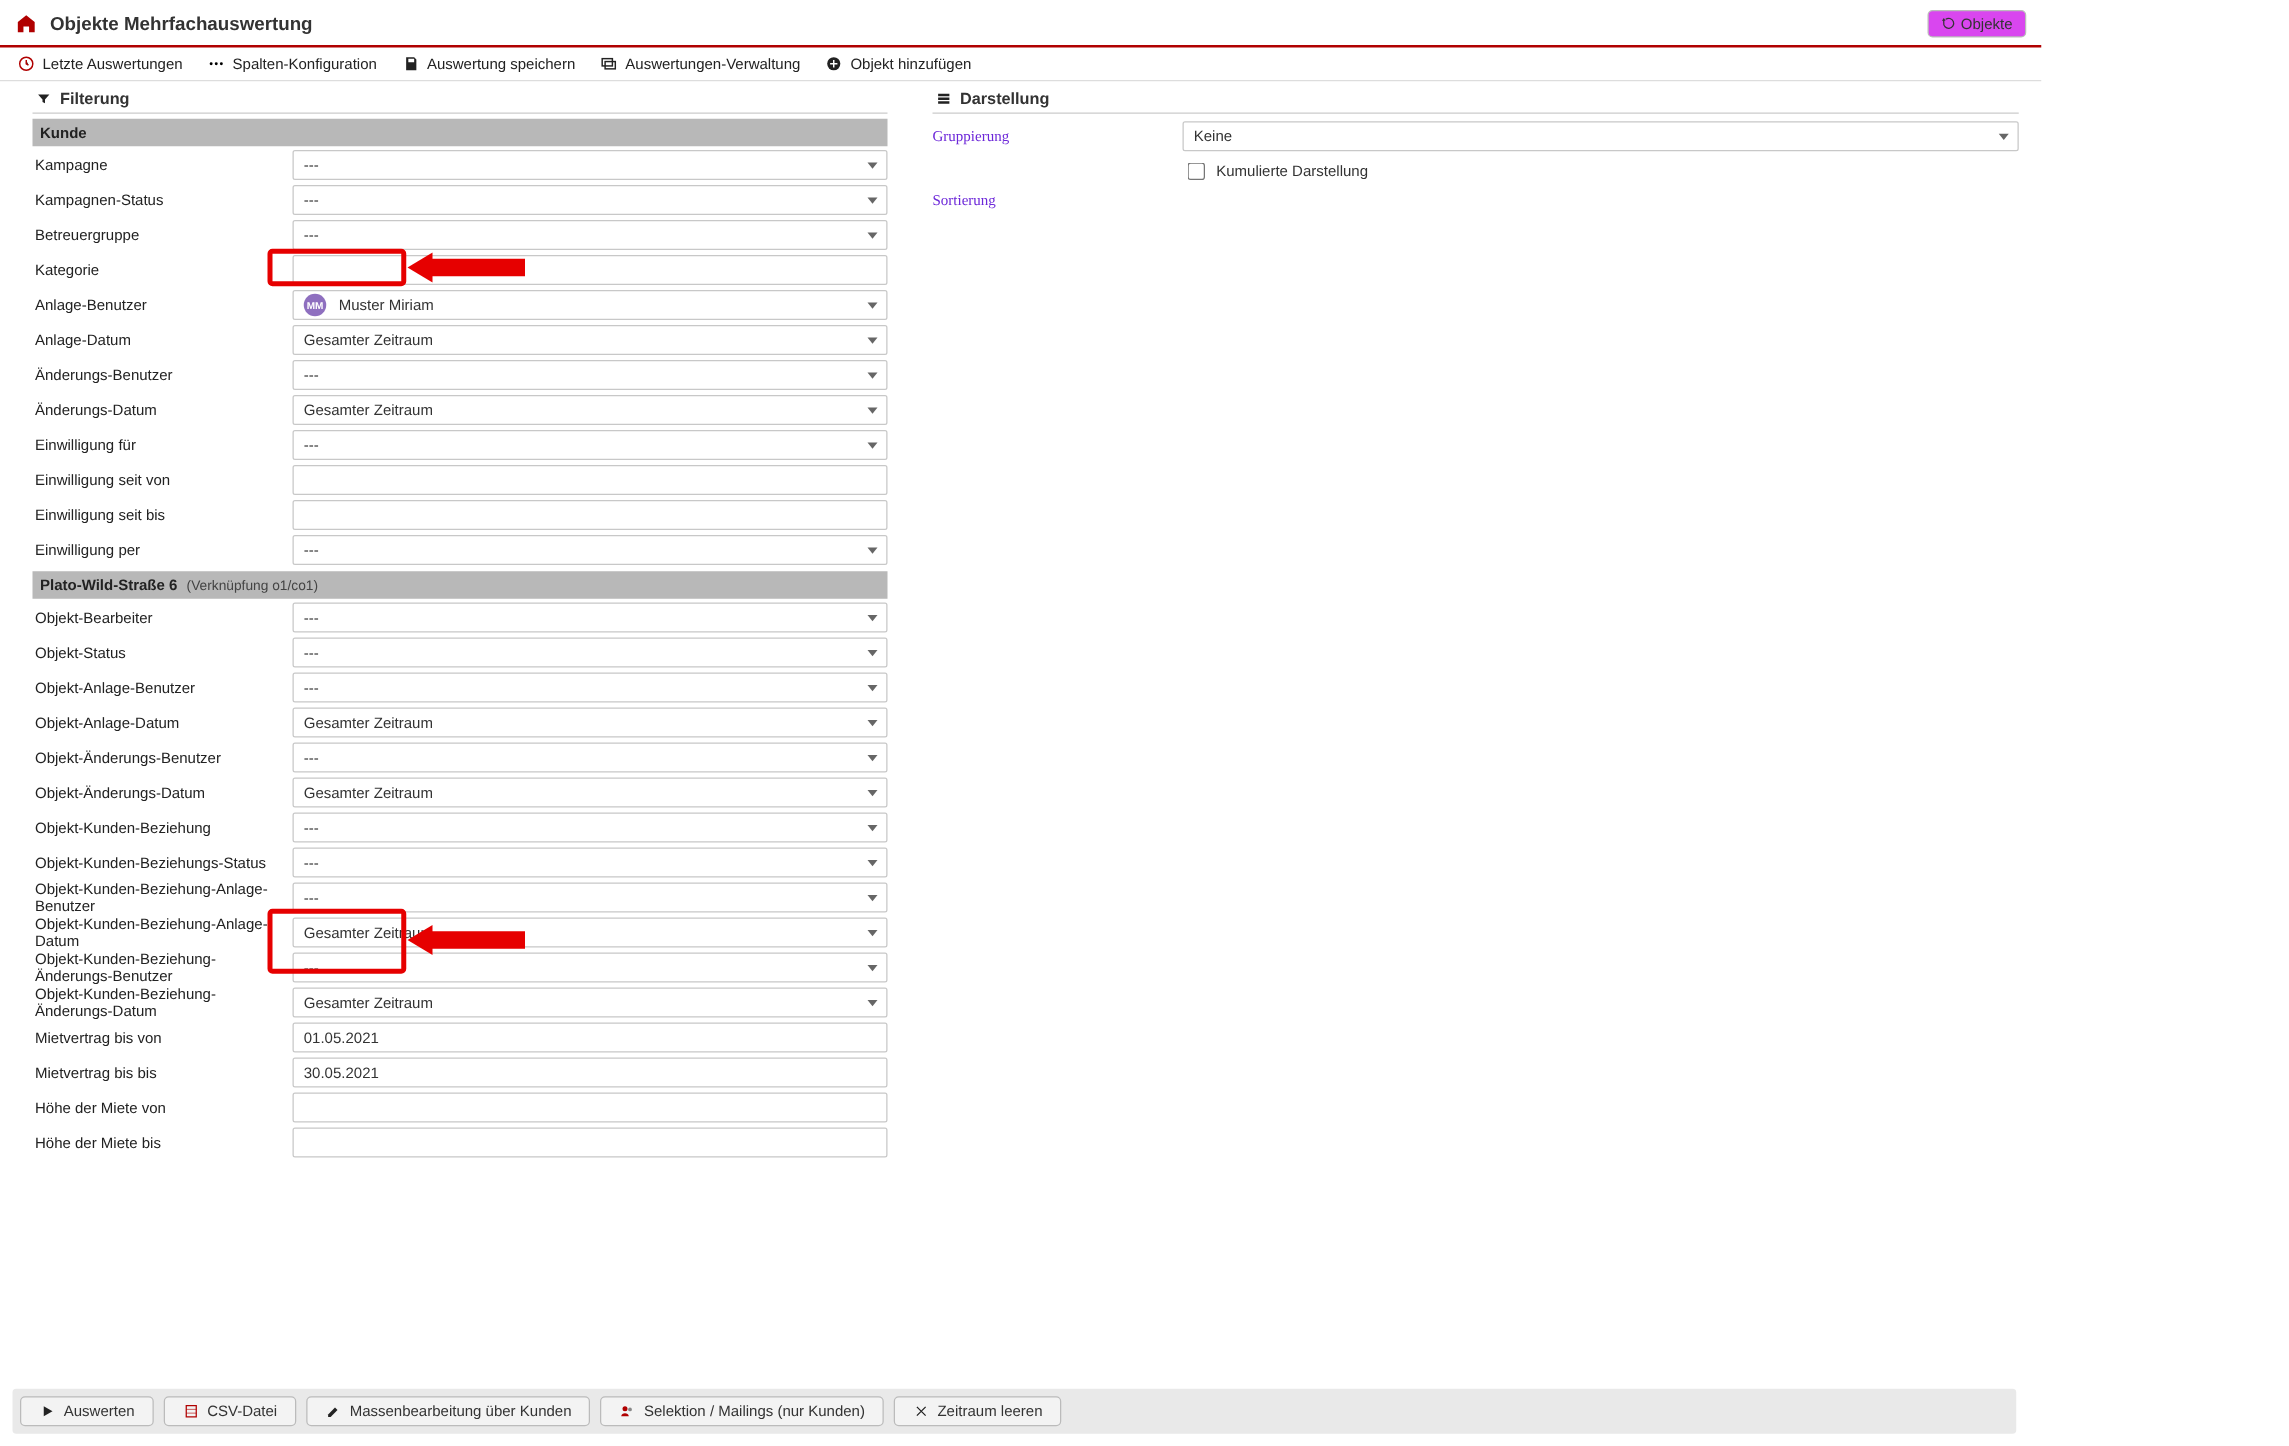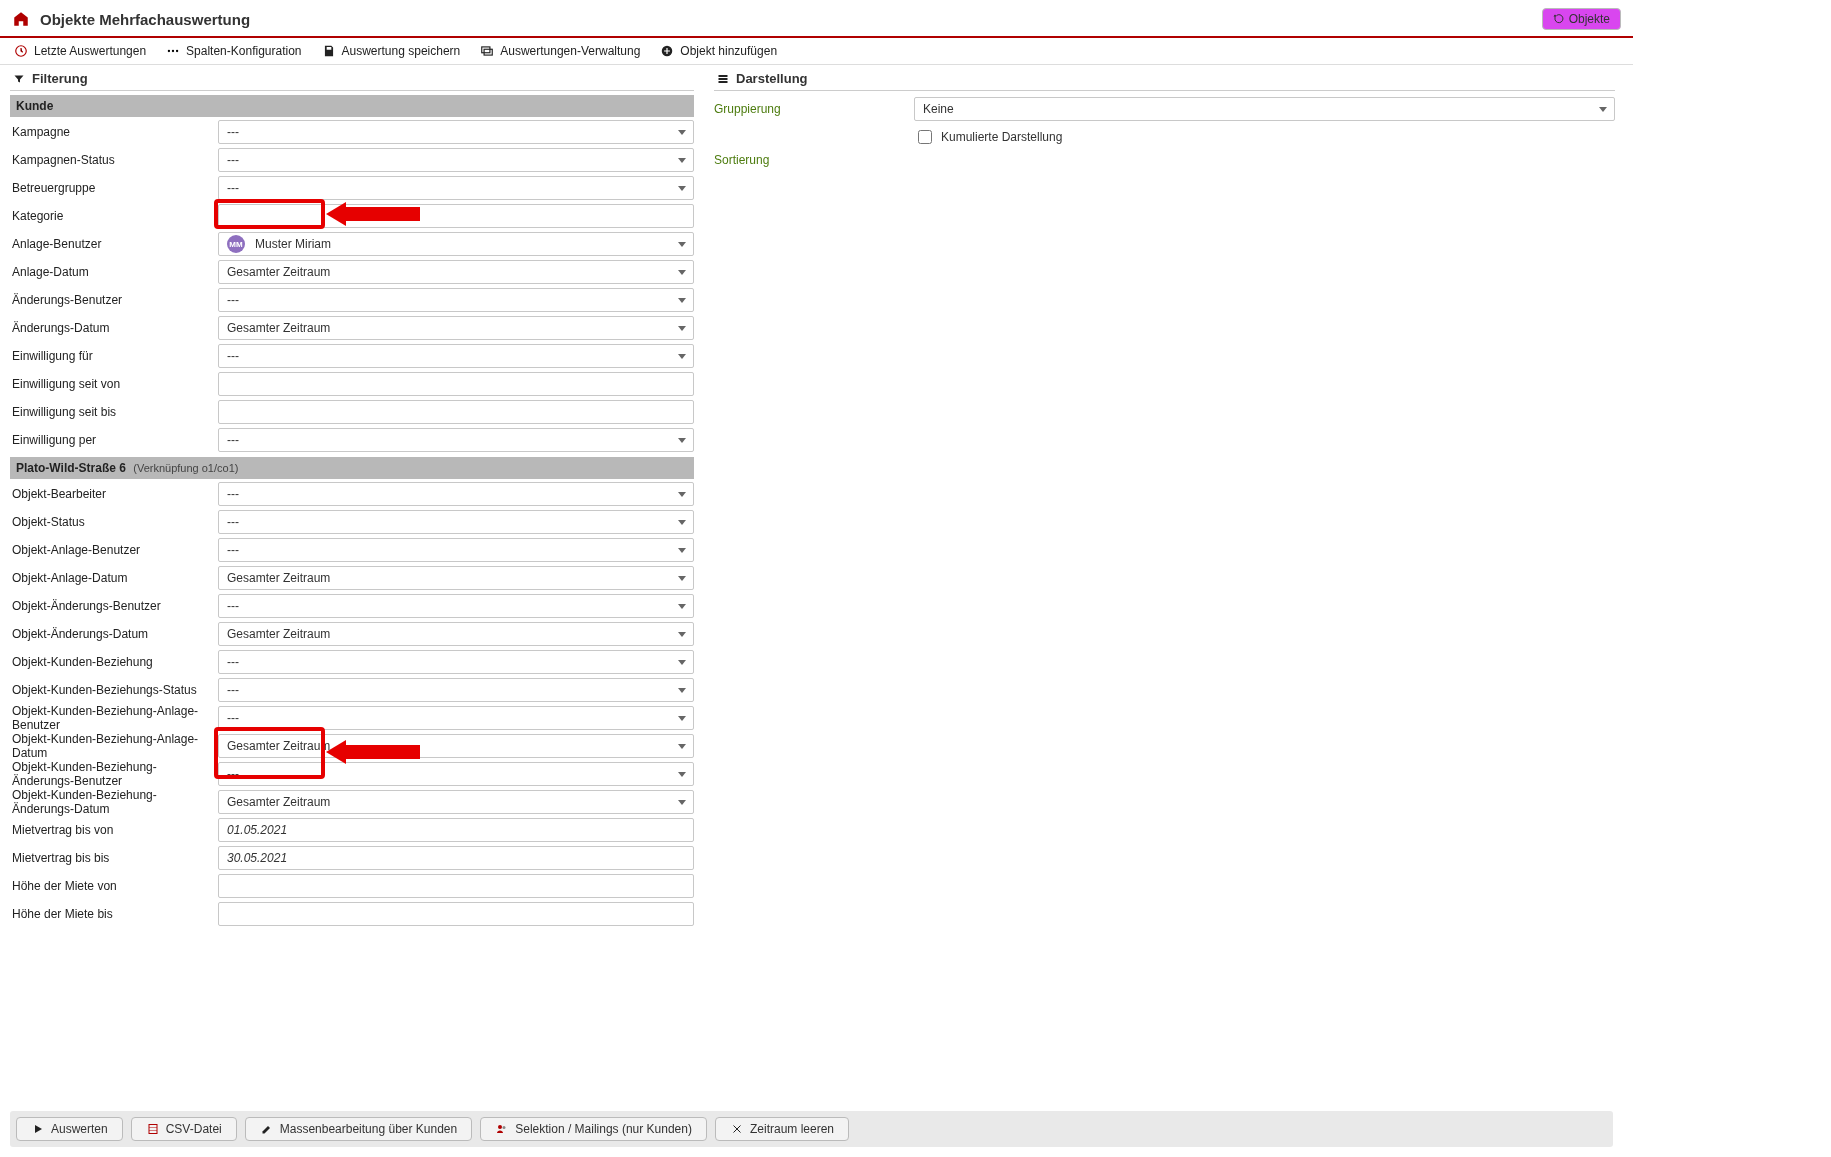--- a/index.html
+++ b/index.html
@@ -71,20 +71,21 @@
   }
 
   
   .main {
     display: flex;
     gap: 20px;
     padding: 0 10px;
   }
   .col {
     box-sizing: border-box;
+    margin-left: 16px;
   }
   .col-left { width: 684px; }
   .col-right { flex: 1; padding-right: 8px; }
 
   
   .sect-head {
     display: flex;
     align-items: center;
     gap: 6px;
     font-weight: bold;
@@ -146,37 +147,37 @@
   .select::after {
     content: "";
     position: absolute;
     right: 7px; top: 50%;
     margin-top: -2px;
     width: 0; height: 0;
     border-left: 4px solid transparent;
     border-right: 4px solid transparent;
     border-top: 5px solid #666;
   }
-  .textinput { padding-right: 8px; font-style: italic; }
+  .textinput { padding-right: 8px; }
 
   
   .chip-avatar {
     display:inline-flex;align-items:center;justify-content:center;
     width:18px;height:18px;border-radius:50%;
     background:#8e6fbf;color:#fff;font-size:8px;font-weight:bold;
     margin-right:10px;
   }
 
   
   .rrow {
     display:flex;
     align-items:center;
     margin-top: 6px;
   }
-  .rrow .rlbl { flex: 0 0 200px; font-size:12px; color:#4d7c0f; }
+  .rrow .rlbl { flex: 0 0 200px; font-size:12px; color:#6d28d9;font-family:Liberation Serif, serif; }
   .rrow .rctl { flex: 1 1 auto; }
   .chk { display:inline-flex;align-items:center;gap:6px; }
   .chk input { width:14px;height:14px; }
 
   
   .footer-bar {
     position: absolute;
     left: 10px; right: 20px; bottom: 10px;
     background: #e9e9e9;
     padding: 6px 6px;

